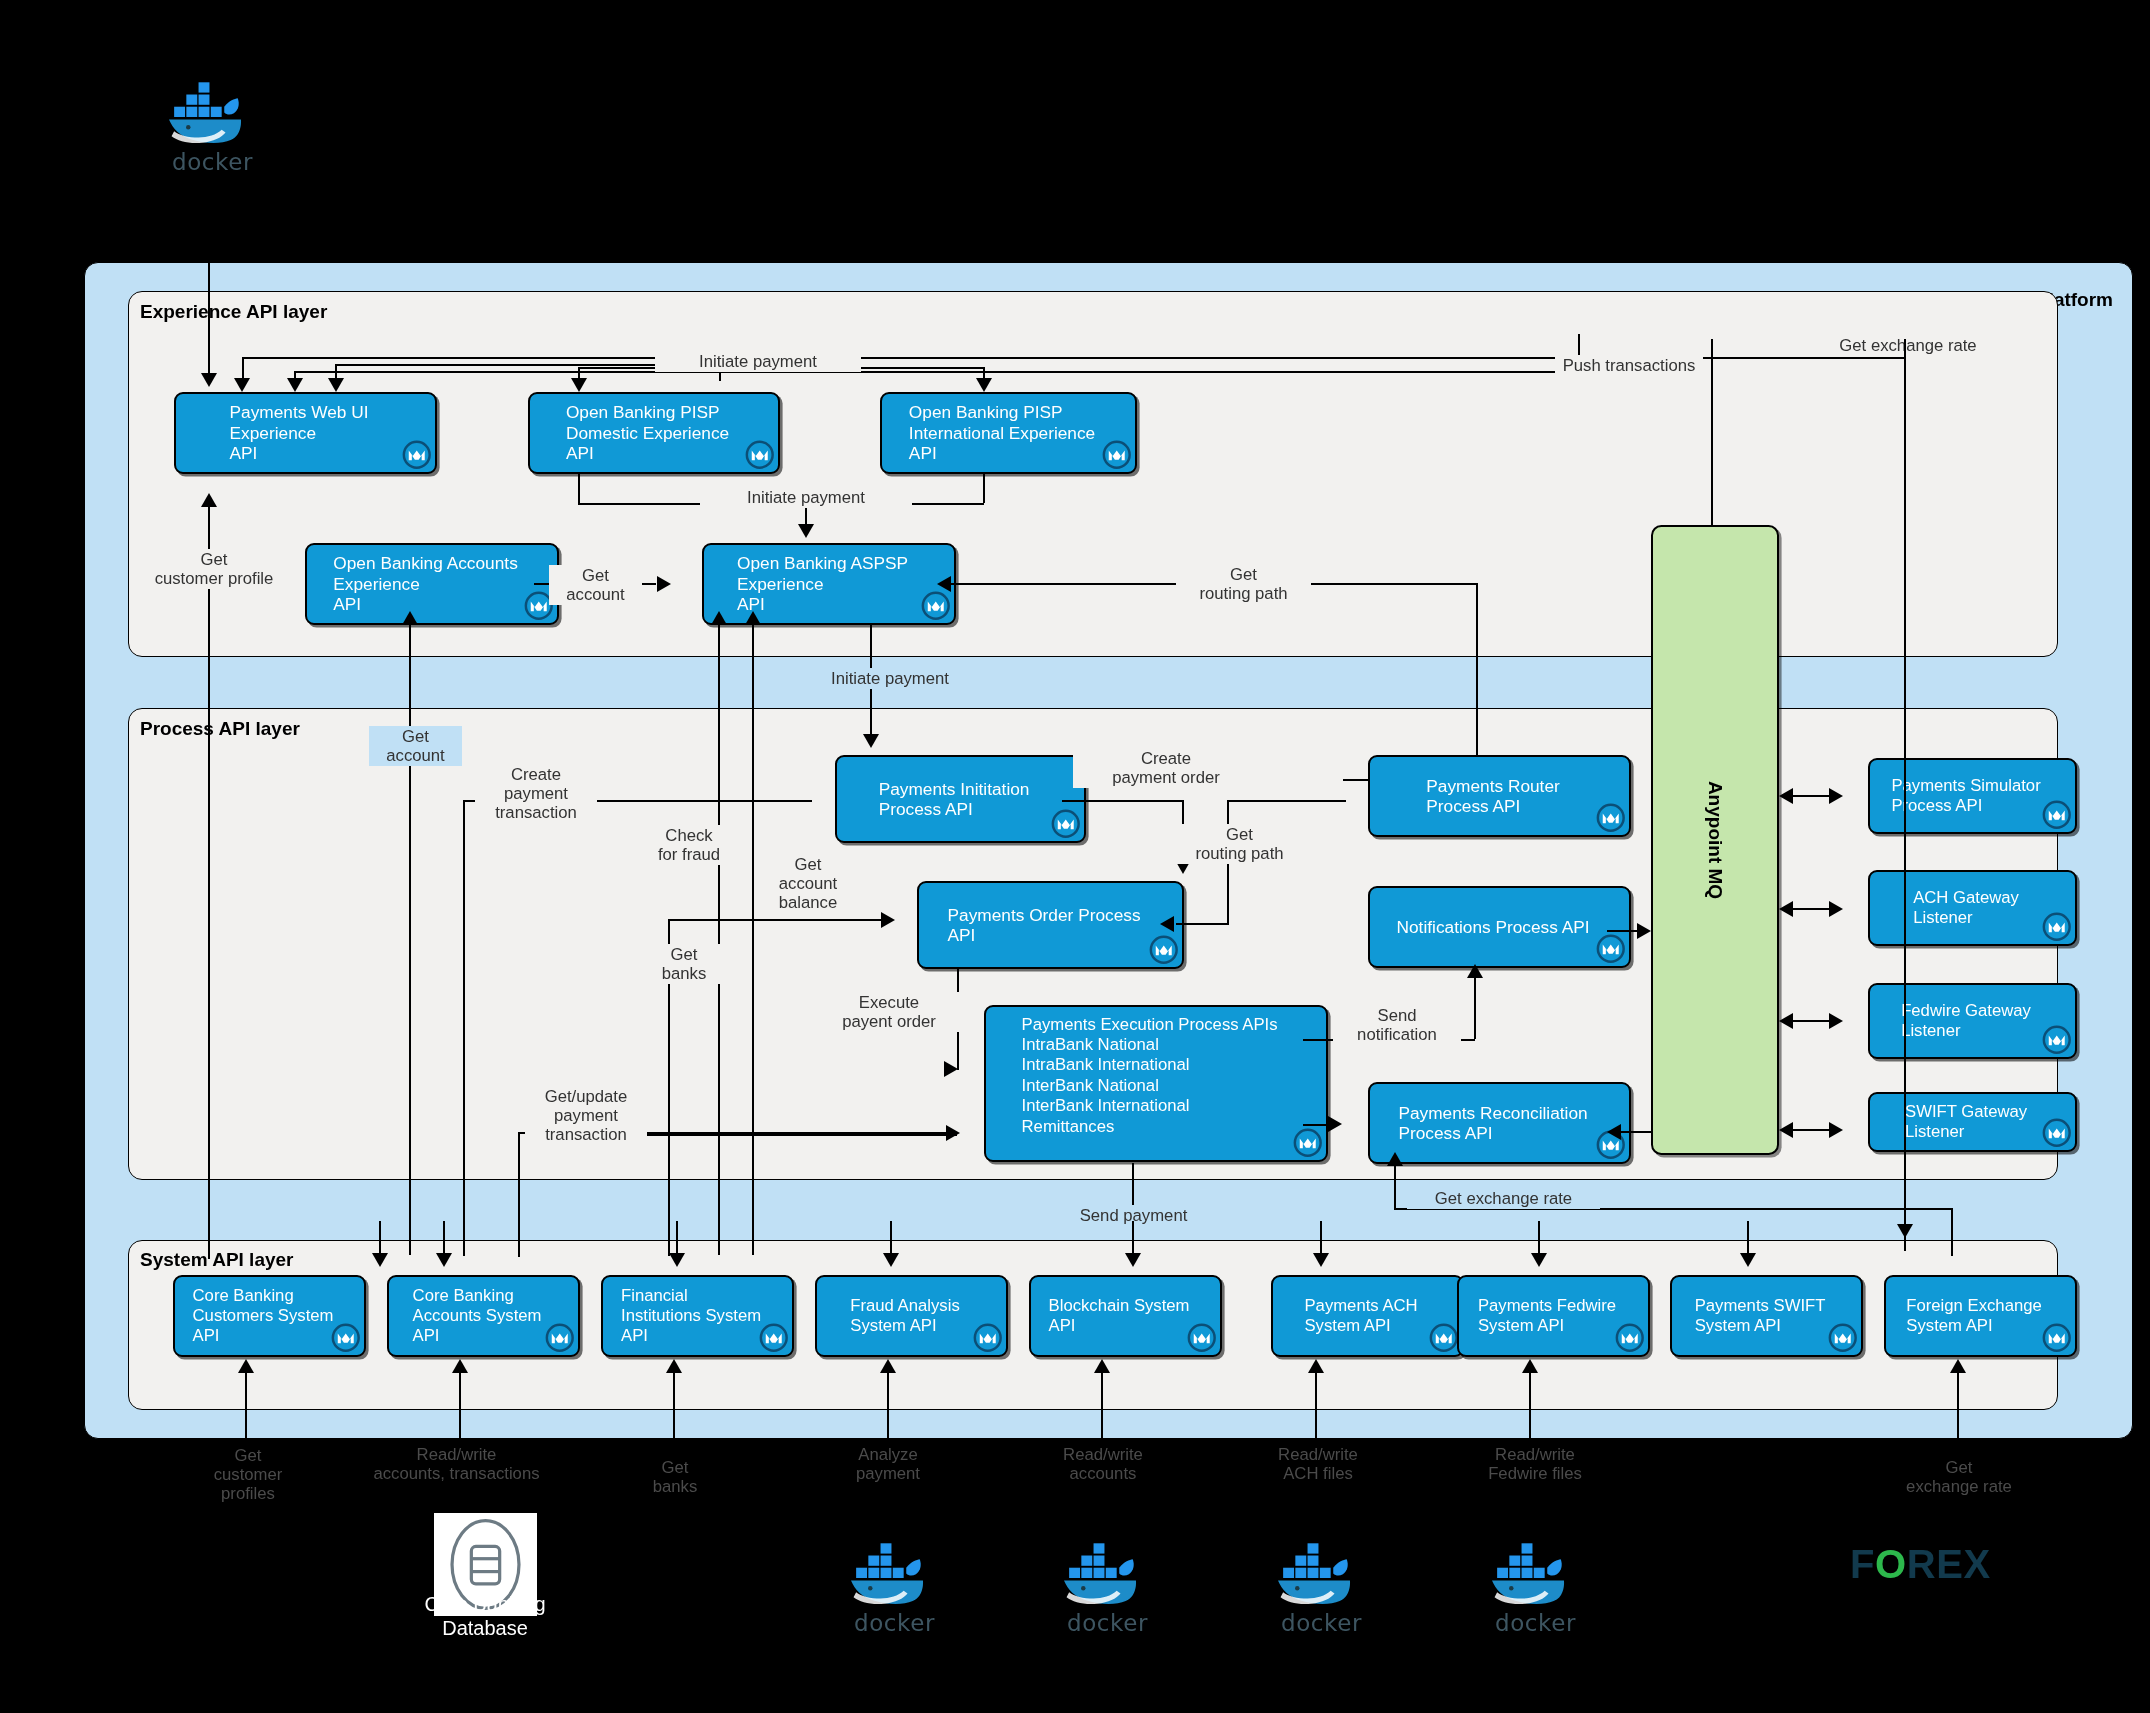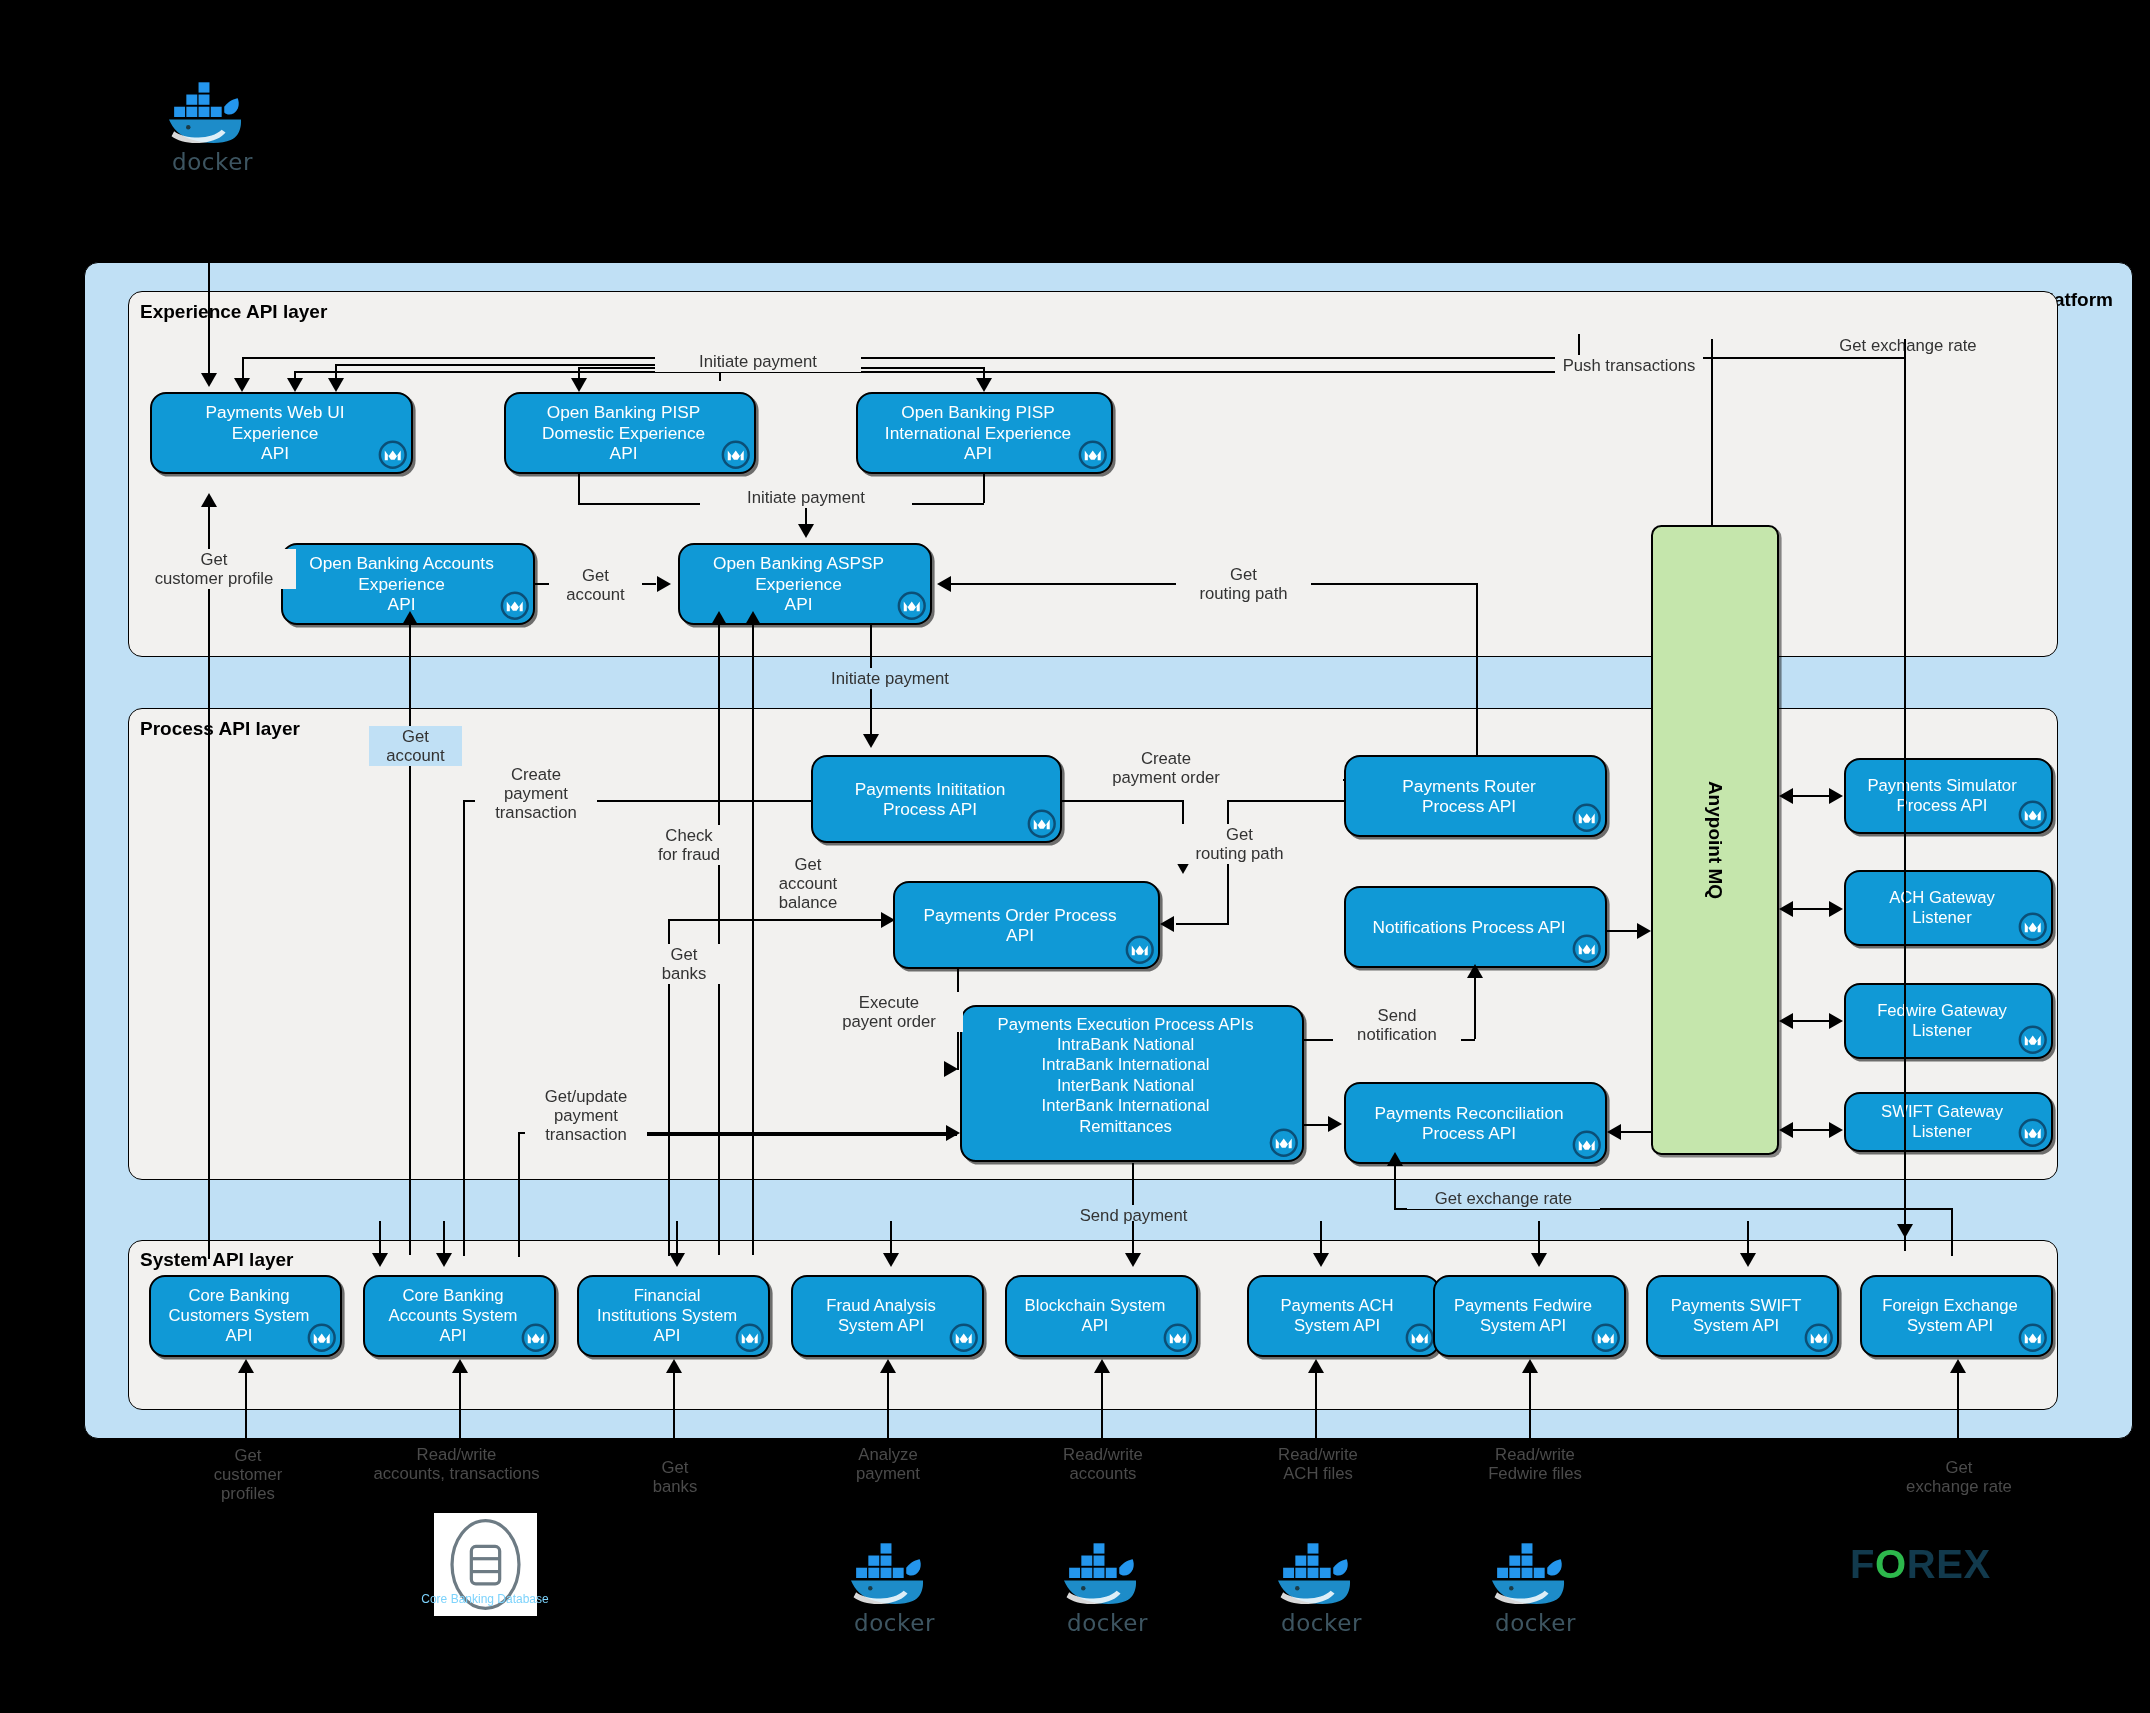--- a/index.html
+++ b/index.html
@@ -8,24 +8,24 @@
   #stage{position:absolute;inset:0;background:#000;}
   .abs{position:absolute;box-sizing:border-box;}
 
   
   .platform{background:#c0e0f5;border:1.3px solid #000;border-radius:14px;}
   .platform-title{font-weight:bold;font-size:19px;color:#000;text-align:right;}
   .layer{background:#f2f1ef;border:1.9px solid #000;border-radius:14px;}
   .layer-title{font-weight:bold;font-size:19px;color:#000;}
 
   
-  .api{background:#1099d6;border:2.6px solid #000;border-radius:16px;
+  .api{background:#1099d6;border:2.6px solid #000;border-radius:9px;
        display:flex;align-items:center;justify-content:center;
-       color:#fff;text-align:center;line-height:1.18;font-size:17.3px;
-       box-shadow:2.6px 2.6px 0 rgba(0,0,0,.55);}
+       color:#fff;line-height:1.18;font-size:17.3px;
+       box-shadow:2.6px 2.6px 0 rgba(0,0,0,.55);margin-left:24px;}
   .api .txt{padding:1.3px 18px 1.3px 5.1px;white-space:pre-line;}
   .mule{position:absolute;right:3.9px;bottom:2.6px;width:29.5px;height:29.5px;}
   .api.small{font-size:16.7px;}
   .api.exec{align-items:flex-start;}
   .api.exec .txt{padding-top:7.7px;line-height:1.22;font-size:16.7px;}
 
   
   .mq{background:#c5e6ac;border:2.6px solid #000;border-radius:10.3px;
       box-shadow:2.6px 2.6px 0 rgba(0,0,0,.45);}
   .mq span{position:absolute;left:50%;top:50%;
@@ -49,21 +49,21 @@
   .elbl.onblack{background:#000;color:#4b4b4b;}
 
   
   .docker{position:absolute;text-align:center;}
   .docker svg{display:block;margin:0 auto;}
   .dname{font-size:23px;color:#3d5561;letter-spacing:0.6px;margin-top:1.3px;
          font-family:"DejaVu Sans",sans-serif;}
   .forex{position:absolute;font-weight:bold;font-size:40px;color:#123a4d;letter-spacing:0.6px;}
   .forex .o{color:#2db84c;}
   .dbwrap{position:absolute;text-align:center;}
-  .dblabel{font-size:12px;color:#7dd3fc;line-height:1.2;margin-top:-26px;}
+  .dblabel{font-size:20px;color:#ffffff;line-height:1.2;margin-top:-26px;}
 </style>
 </head>
 <body>
 
 <div id="stage">
 
   <div class="abs platform" style="left:84px;top:262px;width:2049px;height:1177px;"></div>
   <div class="abs platform-title" style="left:1734px;top:269px;width:379px;margin-top:20px;">MuleSoft Platform</div>
 
   <div class="abs layer" style="left:128px;top:291px;width:1930px;height:366px;"></div>

